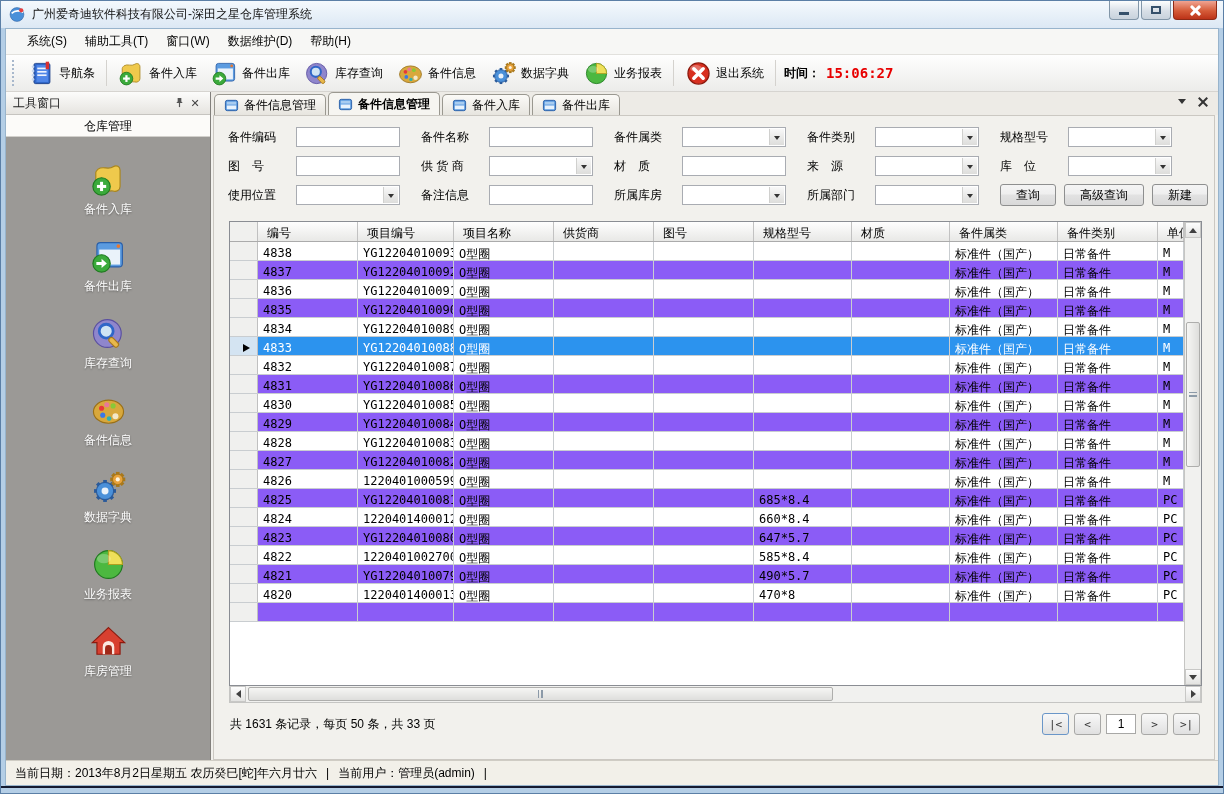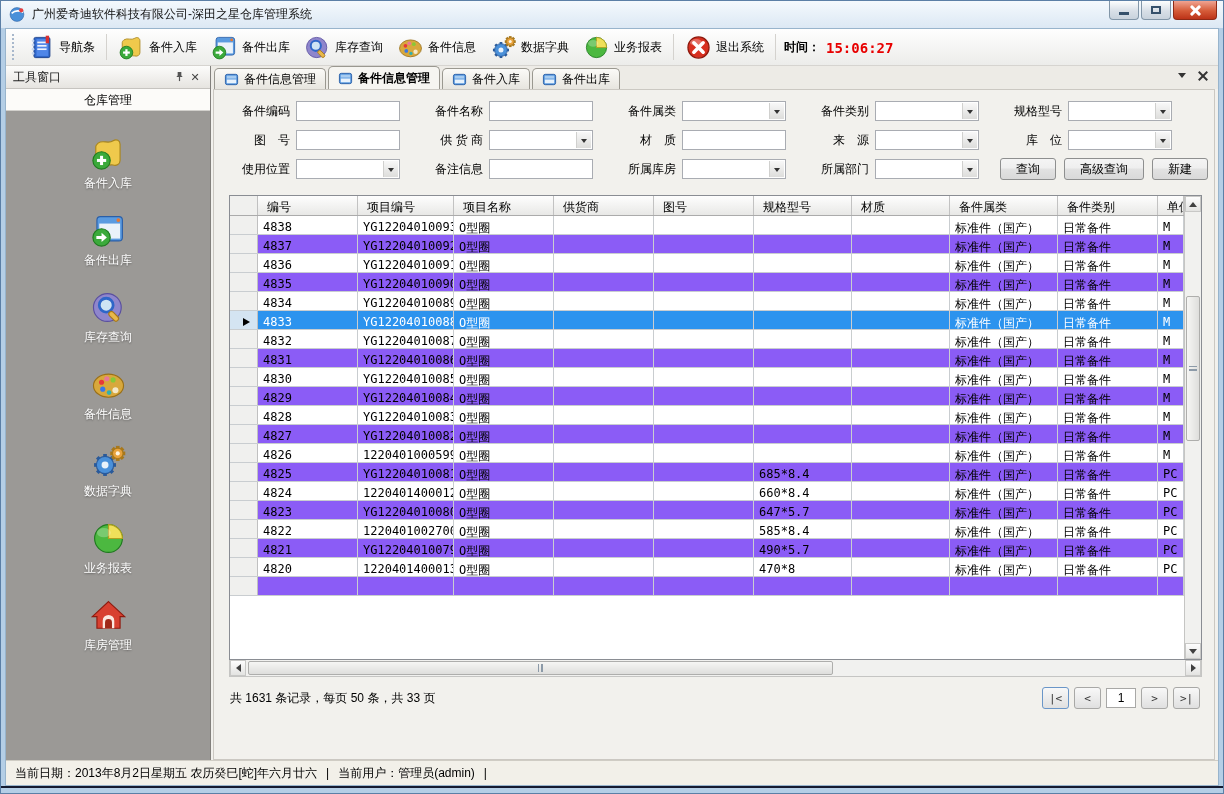--- a/index.html
+++ b/index.html
@@ -27,21 +27,21 @@
   
   .menubar { height:26px; background:#F7F7F5; border-bottom:1px solid #E2E1DD; display:flex; align-items:center; padding-left:12px; }
   .menu-item { padding:4px 9px; }
 
   
   .toolbar { height:37px; background:linear-gradient(#FEFEFE,#ECECEA); border-bottom:1px solid #D6D4D0; display:flex; align-items:center; padding:0 4px; }
   .grip { width:4px; height:26px; border-left:2px dotted #A8B8CC; margin:0 5px 0 2px; }
   .tb-items { display:flex; align-items:center; }
   .tb-item { display:flex; align-items:center; gap:4px; padding:3px 7px; border-radius:3px; white-space:nowrap; }
   .tb-sep { width:1px; height:26px; background:#D4D2CE; margin:0 4px; }
-  .tb-time-wrap { display:flex; align-items:flex-end; gap:6px; padding-left:4px; }
+  .tb-time-wrap { display:flex; align-items:center; gap:6px; padding-left:4px; }
   .tb-time-label { font-weight:bold; }
   .tb-time { color:#E80000; font-weight:bold; font-family:"DejaVu Sans Mono",monospace; font-size:14px; }
 
   
   .bodyrow { flex:1; display:flex; min-height:0; }
 
   
   .sidebar { width:205px; background:#9B9996; border-right:1px solid #82807C; display:flex; flex-direction:column; }
   .sb-header { height:23px; background:linear-gradient(#FCFCFB,#E6E4E0); border-bottom:1px solid #C6C4C0; display:flex; align-items:center; padding:0 7px; color:#222; }
   .sb-title { flex:1; }
@@ -61,21 +61,21 @@
   .tt-x { position:relative; width:10px; height:10px; }
   .tt-x::before,.tt-x::after { content:""; position:absolute; left:4px; top:-1px; width:2px; height:12px; background:#333; }
   .tt-x::before { transform:rotate(45deg); } .tt-x::after { transform:rotate(-45deg); }
 
   .content { flex:1; margin:0 3px 0 2px; border:1px solid #CBC8C2; background:#F2F1ED; display:flex; flex-direction:column; min-height:0; }
 
   
   .search { padding:9px 12px 6px 14px; display:flex; flex-direction:column; gap:5px; }
   .f-row { display:flex; align-items:center; height:24px; }
   .f-group { display:flex; align-items:center; margin-right:21px; }
-  .f-label { width:62px; text-align:right; margin-right:6px; white-space:pre; }
+  .f-label { width:62px; margin-right:6px; white-space:pre; }
   .f-input { width:104px; height:20px; border:1px solid #A9ACB2; background:#fff; font-family:inherit; font-size:12px; padding:0 3px; }
   .f-select { width:104px; height:20px; border:1px solid #A9ACB2; background:#fff; position:relative; }
   .sel-btn { position:absolute; right:1px; top:1px; bottom:1px; width:15px; background:linear-gradient(#F8F8F8,#DDDDDB); border-left:1px solid #D0D0CE; display:flex; align-items:center; justify-content:center; }
   .sel-arr { width:0; height:0; border:3.5px solid transparent; border-top:4.5px solid #333; margin-top:4px; }
   .f-actions { margin-left:auto; display:flex; gap:8px; }
   .btn { height:22px; padding:0 15px; border:1px solid #8E8F8F; border-radius:3px; background:linear-gradient(#F4F4F4,#EFEFEF 45%,#E2E2E2 50%,#D9D9D9); font-family:inherit; font-size:12px; display:flex; align-items:center; white-space:nowrap; }
 
   
   .grid-zone { margin:8px 14px 0 15px; }
   .grid-box { border:1px solid #8A8D93; background:#fff; display:flex; width:973px; }
@@ -141,20 +141,27 @@
       <div class="wc-btn">
           <span class="g-max"></span>
         </div>
       <div class="wc-btn wc-close">
           <span class="g-close"></span>
         </div>
     </div>
   </div>
 
   <div class="app">
+    <div class="menubar" id="menubar">
+        <div class="menu-item">系统(S)</div>
+        <div class="menu-item">辅助工具(T)</div>
+        <div class="menu-item">窗口(W)</div>
+        <div class="menu-item">数据维护(D)</div>
+        <div class="menu-item">帮助(H)</div>
+      </div>
 
     <div class="toolbar">
       <div class="grip"></div>
       <div class="tb-items" id="tb-items">
           <div class="tb-item">
             <svg width="27" height="27" viewBox="0 0 32 32">
               <rect x="7" y="4" width="19" height="24" rx="2" fill="#2F66C8" stroke="#1A3E86"></rect>
               <rect x="10" y="6" width="14" height="20" fill="#4F86E8"></rect>
               <rect x="11" y="9" width="11" height="2" fill="#fff" opacity=".9"></rect>
               <rect x="11" y="13" width="11" height="2" fill="#fff" opacity=".9"></rect>

